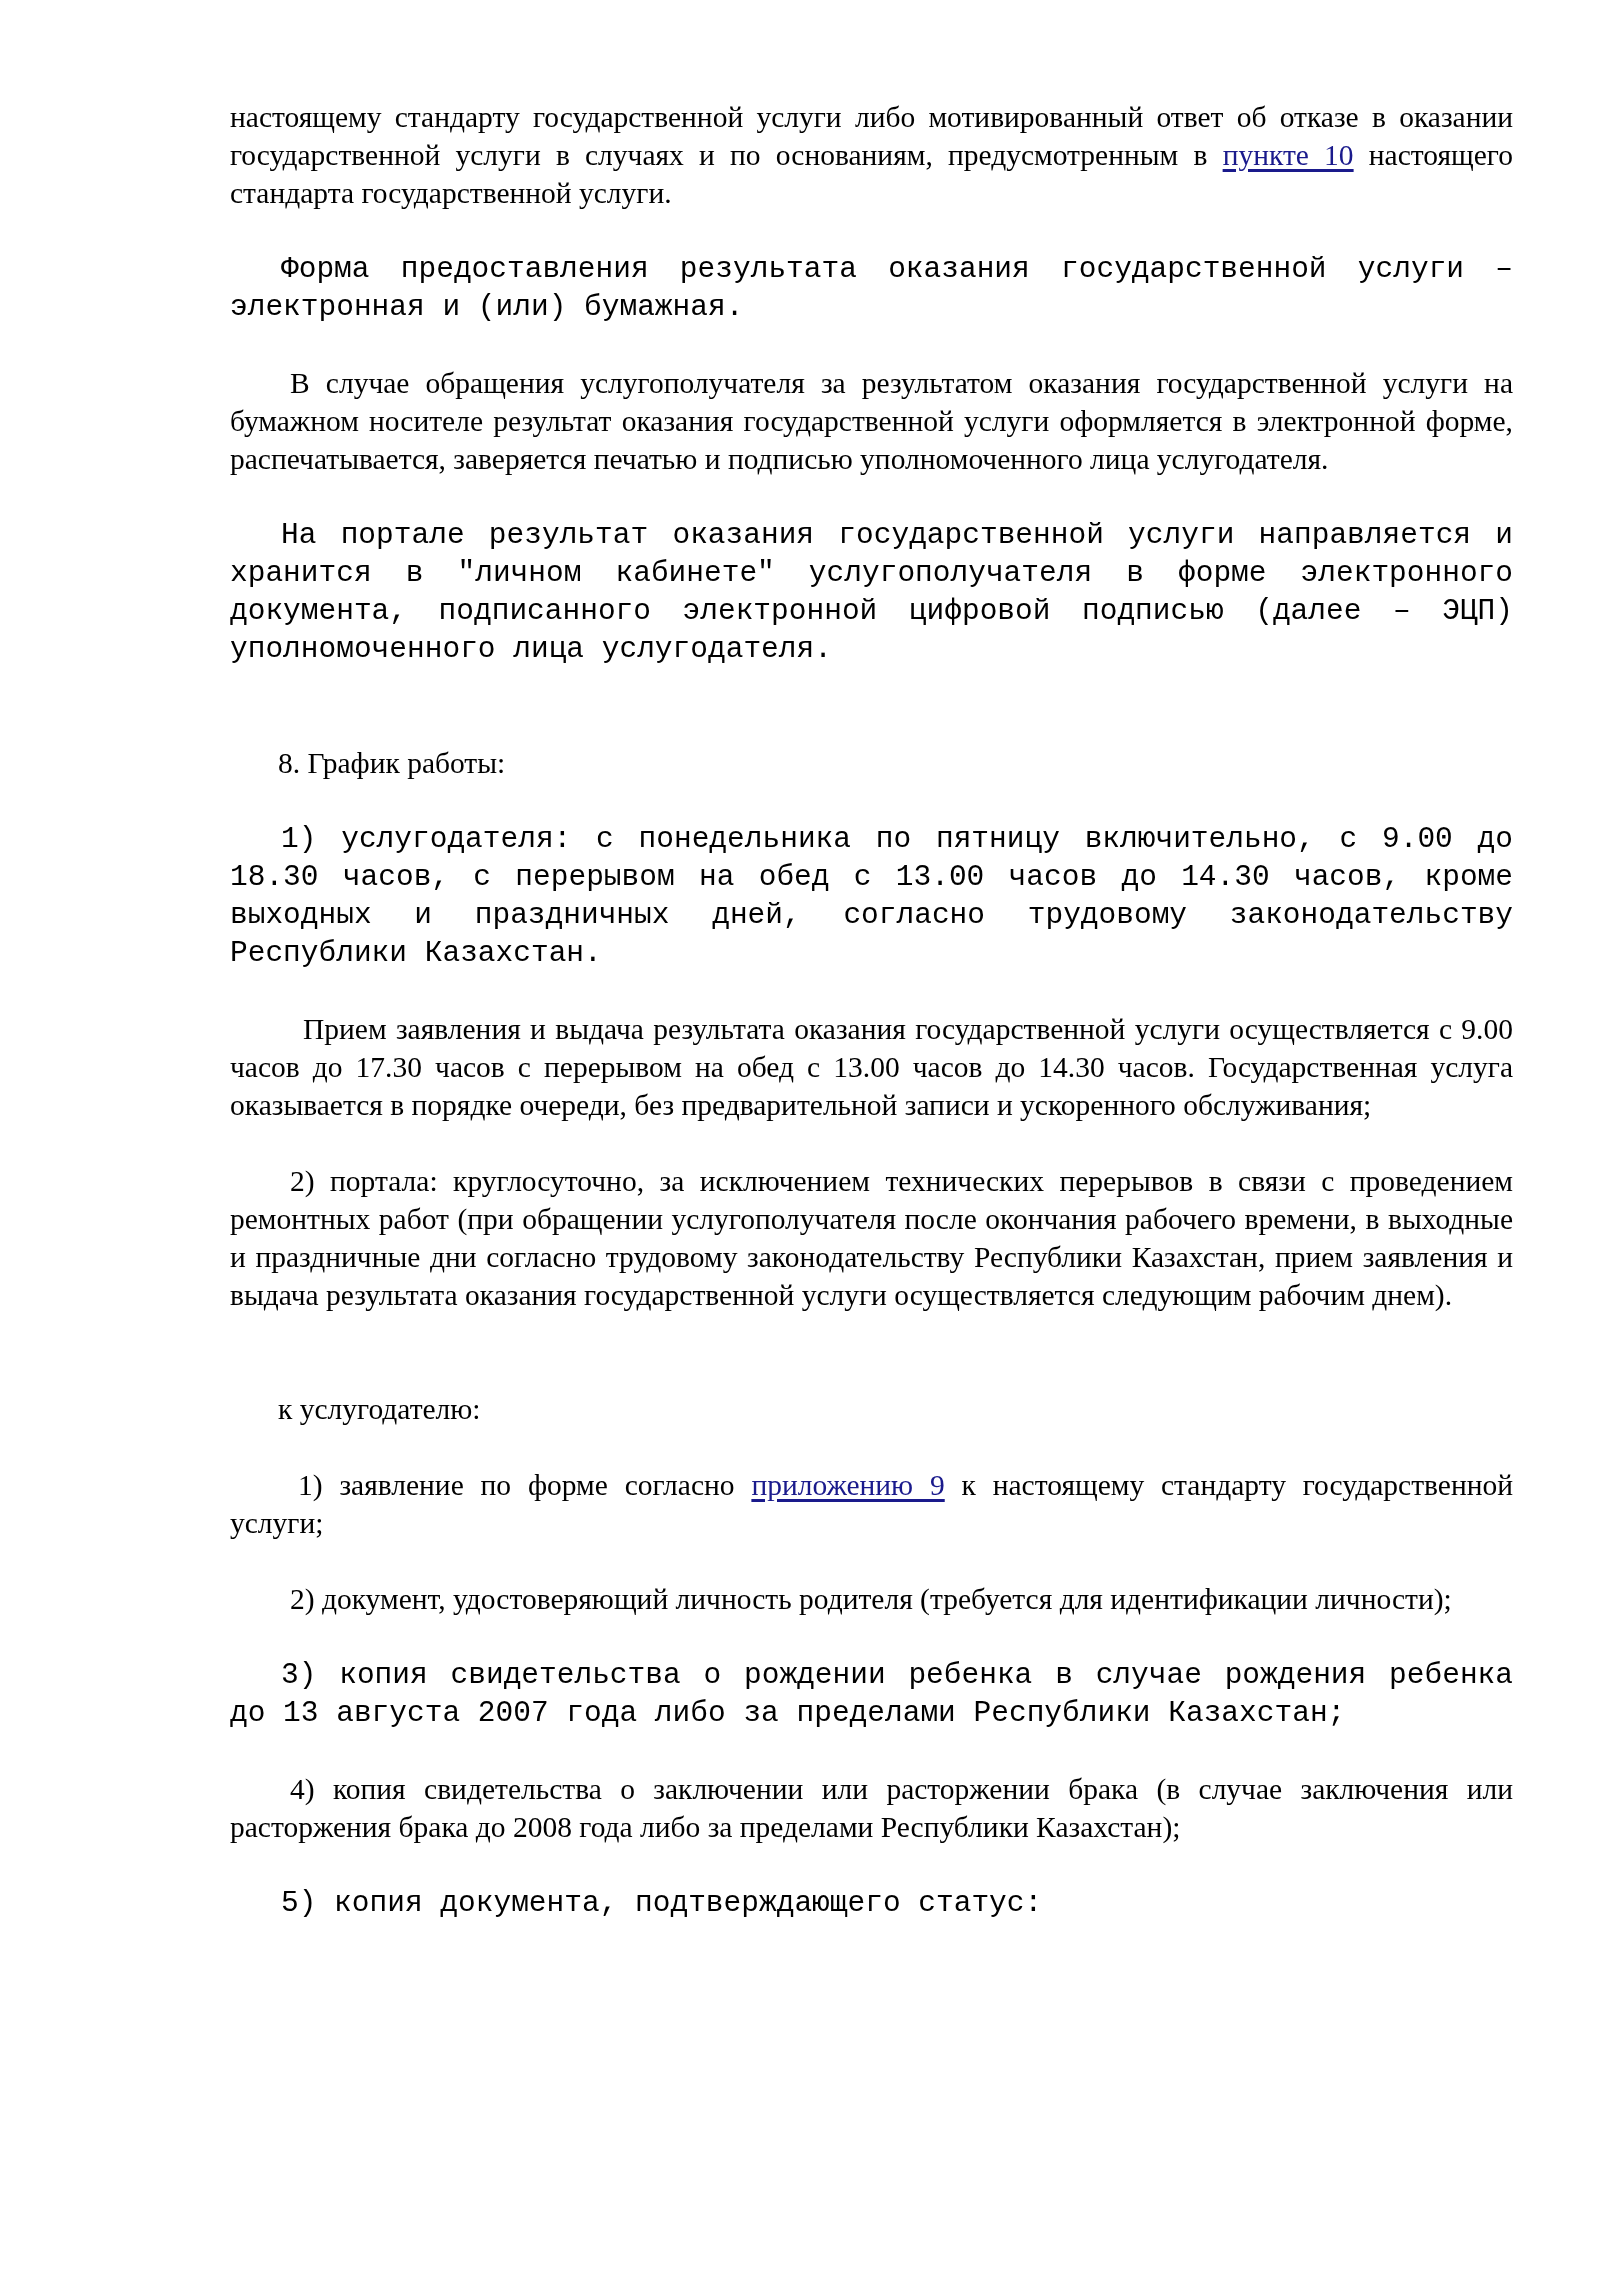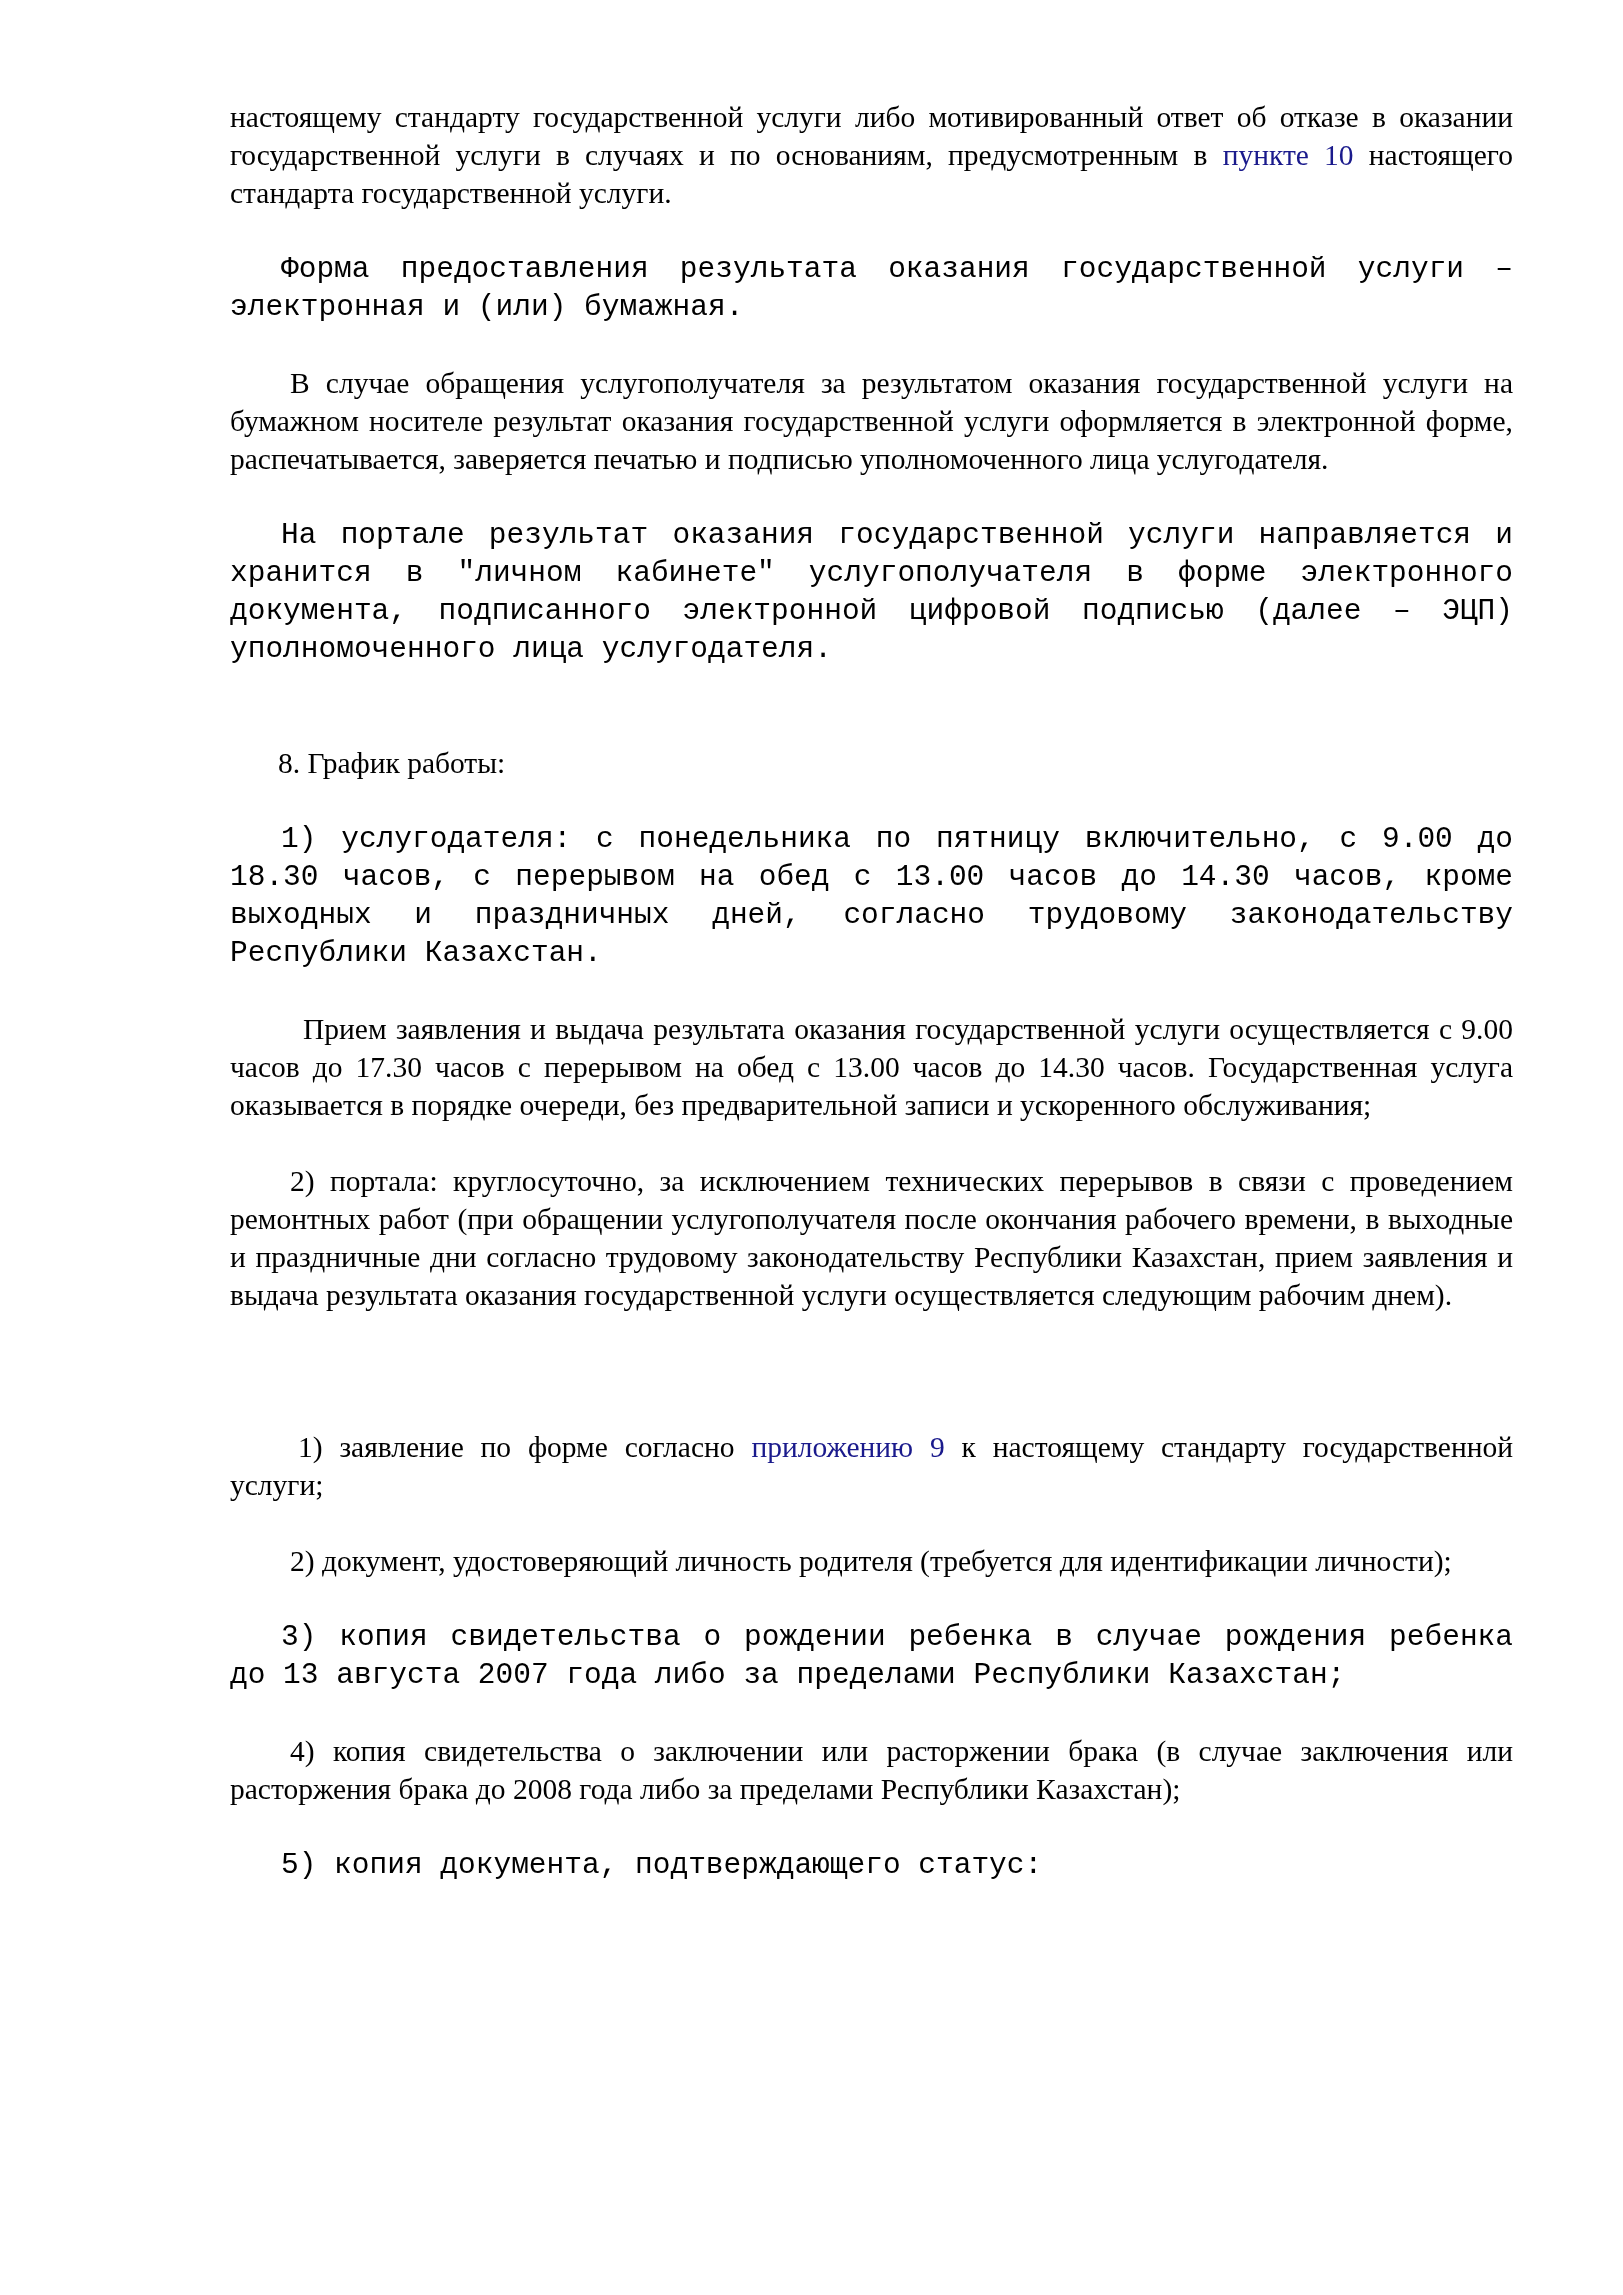--- a/index.html
+++ b/index.html
@@ -30,20 +30,21 @@
     }
     .para.indent-1 { text-indent: 51px; font-family: Liberation Mono, monospace; }
     .para.indent-2 { text-indent: 60px; }
     .para.indent-3 { text-indent: 68px; }
     .para.indent-4 { text-indent: 73px; }
     .para.indent-5 { text-indent: 48px; }
     .gap-s { height: 38px; }
     .gap-m { height: 38px; }
     .link {
       color: #1a1a8c;
+      text-decoration: underline;
       text-decoration-thickness: 2.6px;
       text-underline-offset: 3.9px;
       cursor: pointer;
     }
   </style>
 </head>
 <body>
 
 <div class="page">
 
@@ -78,20 +79,21 @@
 
   <div class="gap-m"></div>
 
   <p class="para indent-2">2) портала: круглосуточно, за исключением технических перерывов в связи с проведением ремонтных работ (при обращении услугополучателя после окончания рабочего времени, в выходные и праздничные дни согласно трудовому законодательству Республики Казахстан, прием заявления и выдача результата оказания государственной услуги осуществляется следующим рабочим днем).</p>
 
   <div class="gap-m"></div>
 
 
   <div class="gap-m"></div>
 
+  <p class="para indent-5">к услугодателю:</p>
 
   <div class="gap-m"></div>
 
   <p class="para indent-3"><span>1) заявление по форме согласно </span><a class="link">приложению 9</a><span> к настоящему стандарту государственной услуги;</span></p>
 
   <div class="gap-m"></div>
 
   <p class="para indent-2">2) документ, удостоверяющий личность родителя (требуется для идентификации личности);</p>
 
   <div class="gap-m"></div>

